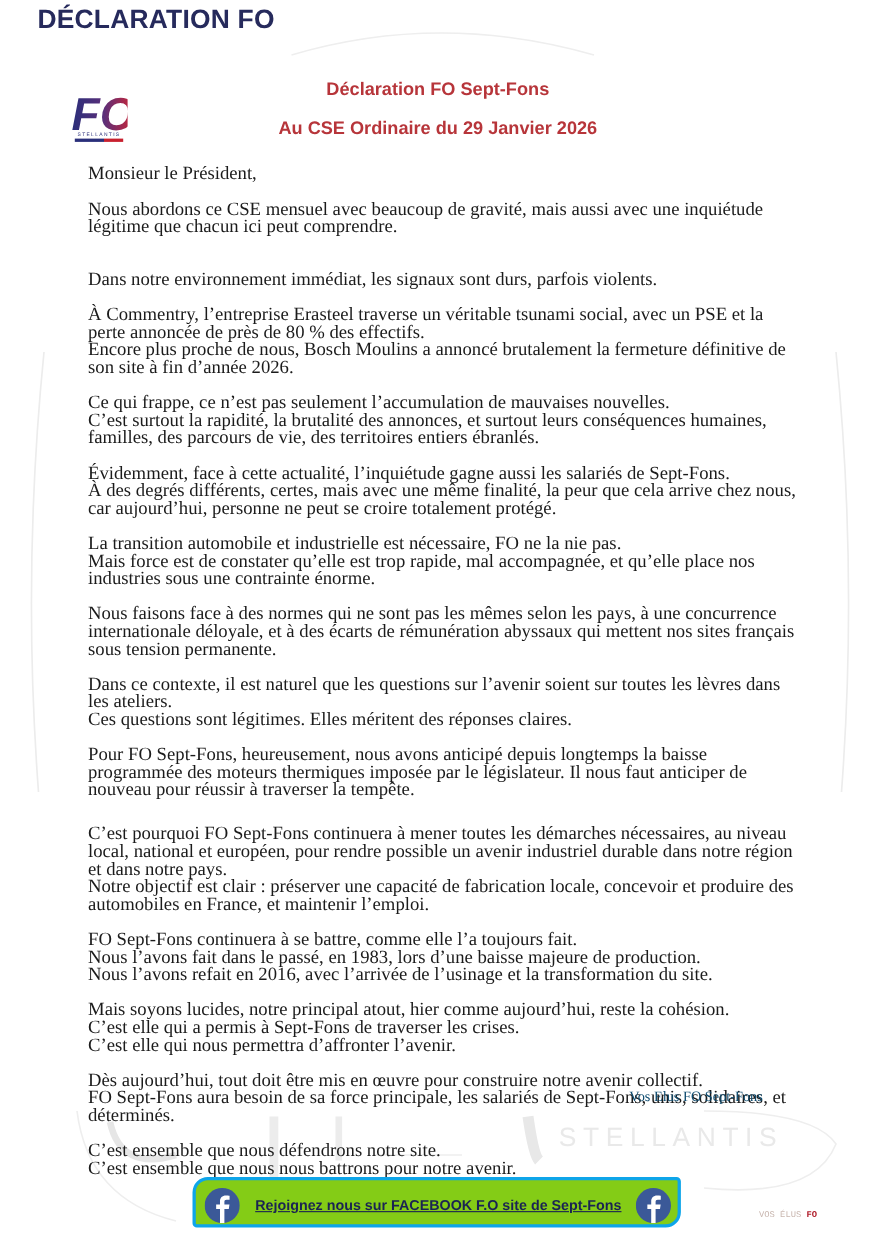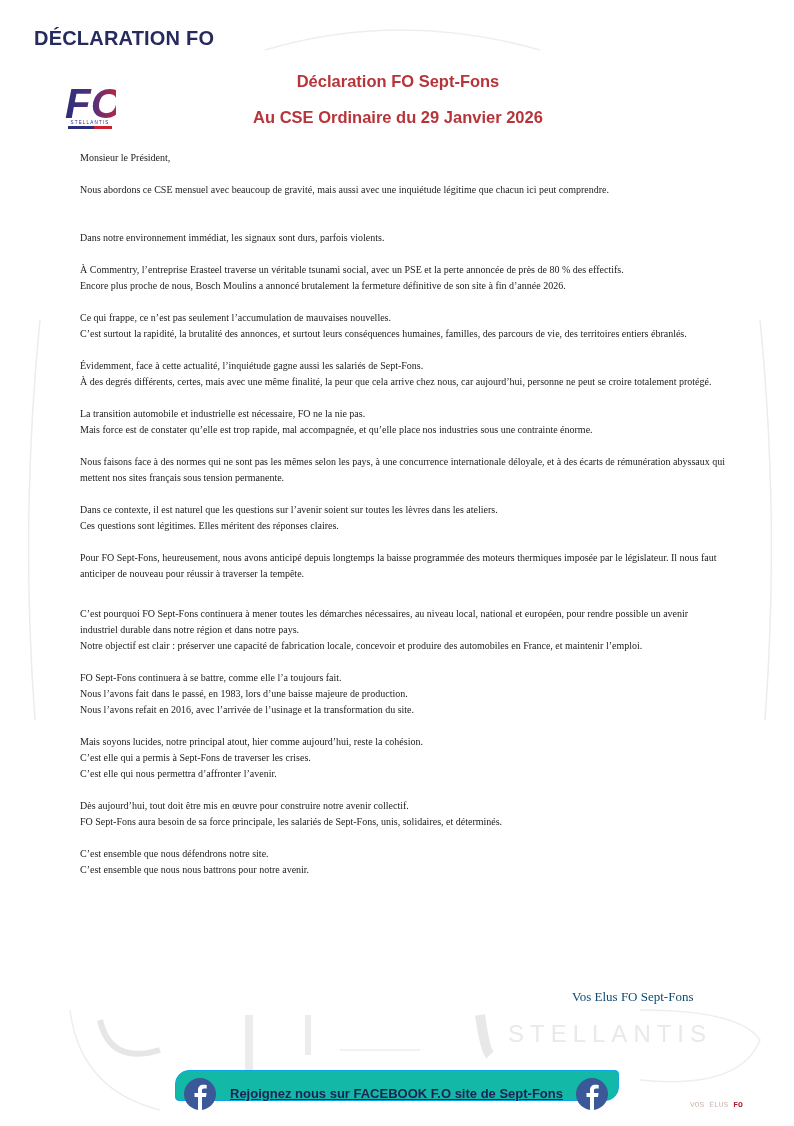--- a/index.html
+++ b/index.html
@@ -3,52 +3,52 @@
   <meta charset="utf-8">
   <style>
     html, body { margin: 0; padding: 0; }
     body {
       width: 794px; height: 1126px; position: relative; overflow: hidden;
       background: #ffffff;
       font-family: "Liberation Serif", serif;
     }
     .watermark { position: absolute; left: 0; top: 0; width: 794px; height: 1126px; pointer-events: none; }
     .page-heading {
-      position: absolute; left: 34px; top: 27px;
+      position: absolute; left: 34px; top: 4px;
       font-family: "Liberation Sans", sans-serif; font-weight: bold;
-      font-size: 20px; color: #262a5c; letter-spacing: 0.2px;
+      font-size: 24px; color: #262a5c; letter-spacing: 0.2px;
     }
     .logo { position: absolute; left: 64px; top: 78px; width: 52px; height: 54px; }
     .logo .fo { position: absolute; left: 0; top: 0; width: 52px; height: 44px; }
     .logo .brand {
       position: absolute; left: 2px; top: 42px; width: 48px;
       font-family: "Liberation Sans", sans-serif; font-size: 4.5px; letter-spacing: 1.2px;
       color: #2a2f7a; text-align: center;
     }
     .logo .bar { position: absolute; left: 4px; top: 48px; width: 44px; height: 3px;
       background: linear-gradient(90deg, #2a2f7a 0%, #2a2f7a 60%, #c8202f 60%, #c8202f 100%); }
     .doc-title {
       position: absolute; left: 0; width: 794px; text-align: center;
       font-family: "Liberation Sans", sans-serif; font-weight: bold; color: #b7353a;
     }
     .doc-title.t1 { top: 72px; font-size: 16.5px; left: 0; width: 796px; }
     .doc-title.t2 { top: 108px; font-size: 16.5px; left: 0; width: 796px; }
     .body-text {
       position: absolute; left: 80px; top: 150px; width: 648px;
-      font-size: 10px; line-height: 16px; color: #1b1b1b;
+      font-size: 17px; line-height: 16px; color: #1b1b1b;
     }
     .body-text p { margin: 0 0 16px 0; }
     .body-text p.gap-extra { margin-top: 24px; }
     .signature {
       position: absolute; left: 572px; top: 989px;
       font-size: 13px; color: #0c4a6e;
     }
     .fb-banner {
-      position: absolute; left: 175px; top: 1070px; width: 444px; height: 31px;
-      border: 1px solid #0ea5e9; border-radius: 14px 4px 14px 4px; background: #14b8a6;
+      position: absolute; left: 175px; top: 1070px; width: 444px; height: 46px;
+      border: 3px solid #0ea5e9; border-radius: 14px 4px 14px 4px; background: #84cc16;
       box-sizing: border-box;
     }
     .fb-icon { position: absolute; top: 7px; width: 32px; height: 32px; }
     .fb-icon.left { left: 8px; }
     .fb-icon.right { left: 400px; }
     .fb-label {
       position: absolute; left: 54px; top: 15px;
       font-family: "Liberation Sans", sans-serif; font-weight: bold; font-size: 13px;
       color: #1a2353; text-decoration: underline; cursor: pointer;
     }

